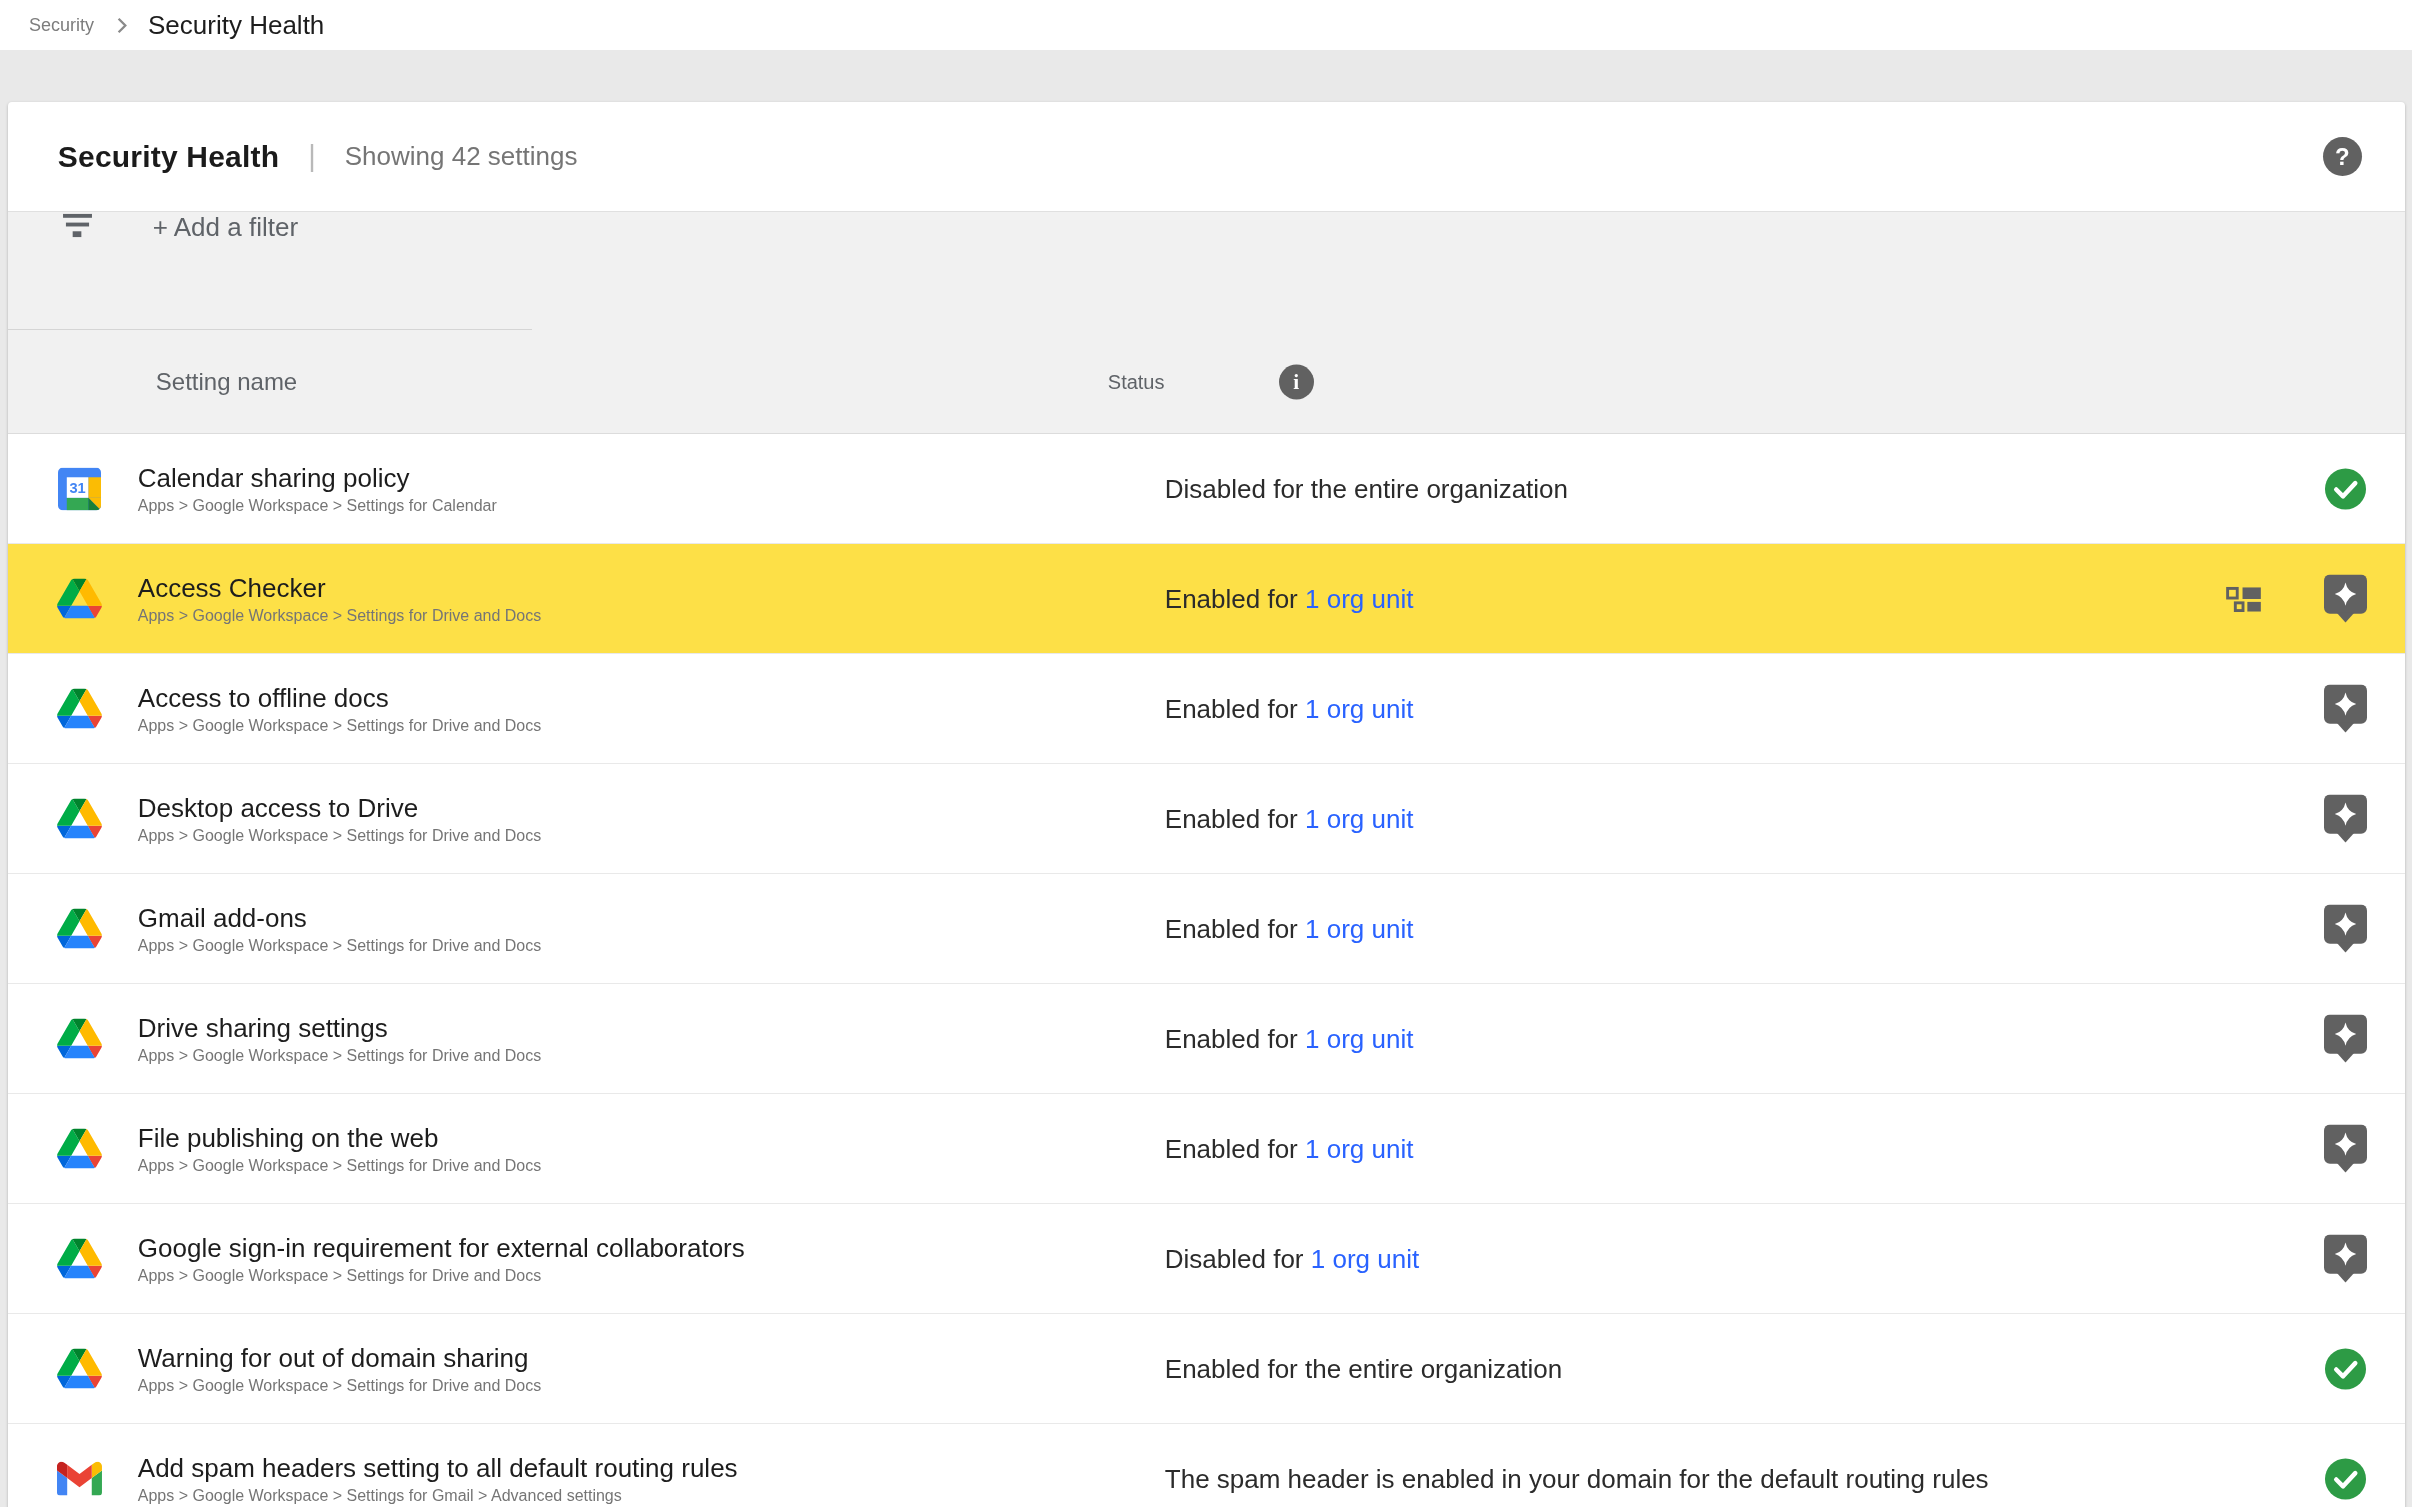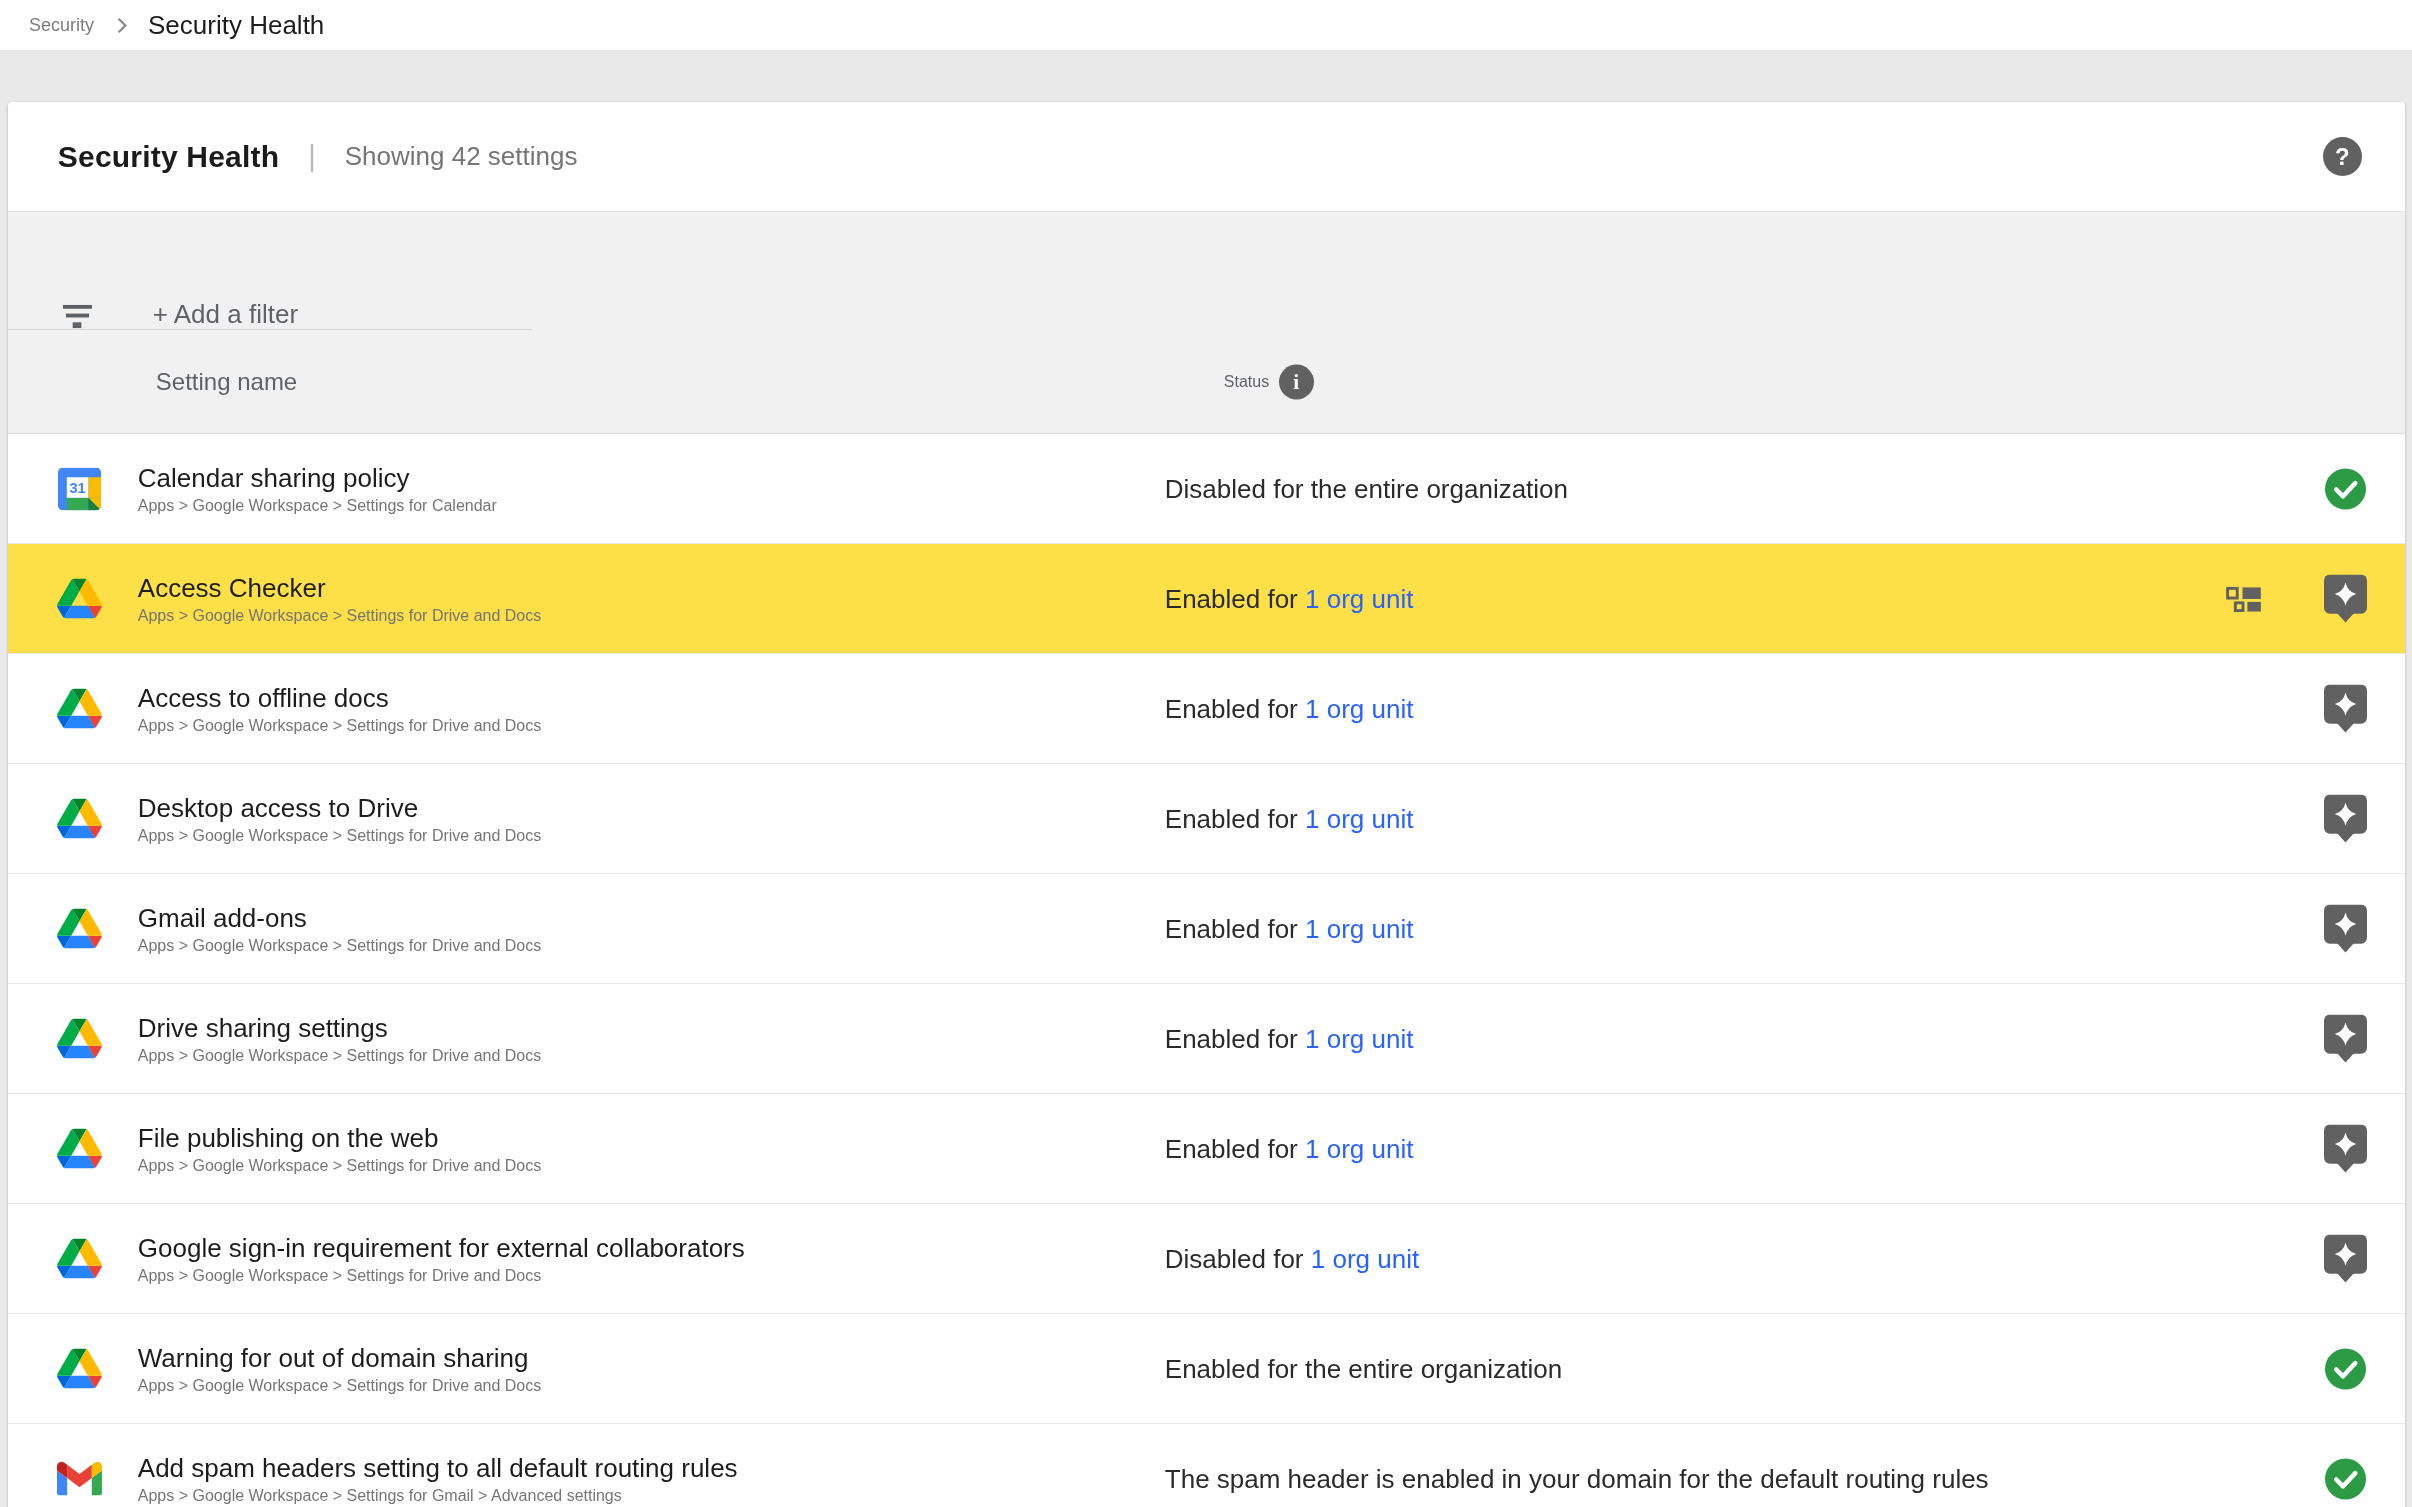--- a/index.html
+++ b/index.html
@@ -33,28 +33,28 @@
   .card-subtitle { font-size:26px; color:#757575; }
   .icon-circle {
     width:39px; height:39px; border-radius:50%; background:#616161; color:#ffffff;
     display:flex; align-items:center; justify-content:center;
     font-weight:700; flex:0 0 auto;
   }
   .help-btn { margin-left:auto; font-size:24px; cursor:pointer; }
 
   
   .gray-section { background:#f1f1f1; border-bottom:1px solid #dcdcdc; }
-  .filter-row { height:118px; position:relative; display:flex; align-items:flex-end; padding-left:54px; }
+  .filter-row { height:118px; position:relative; display:flex; align-items:flex-start; padding-left:54px; }
   .filter-label { font-size:26px; color:#5f6368; margin-left:60px; cursor:pointer; }
   .filter-divider { position:absolute; bottom:0; left:0; width:524px; height:1px; background:#d5d5d5; }
   .cols-row { height:103px; position:relative; }
   .col-setting { position:absolute; left:148px; top:50%; transform:translateY(-50%);
                  font-size:24px; color:#5f6368; font-weight:500; }
-  .col-status  { position:absolute; left:1216px; top:50%; transform:translateY(-50%);
-                 font-size:16px; color:#5f6368; font-weight:500; }
+  .col-status  { position:absolute; left:1100px; top:50%; transform:translateY(-50%);
+                 font-size:20px; color:#5f6368; font-weight:500; }
   .info-btn { position:absolute; left:1271px; top:50%; transform:translateY(-50%);
               width:35px; height:35px; font-size:21.3px; font-family:"Liberation Serif",serif; cursor:pointer; }
 
   
   .row { height:110px; position:relative; background:#ffffff; border-bottom:1px solid #e9e9e9; }
   .row.highlight { background:#fde047; }
   .app-icon { position:absolute; left:49px; top:50%; transform:translateY(-50%); width:45px; height:45px;
               display:flex; align-items:center; justify-content:center; }
   .row-text { position:absolute; left:130px; top:50%; transform:translateY(-50%); display:flex; flex-direction:column; gap:3px; }
   .row-title { font-size:26px; color:#1d1d1d; }

